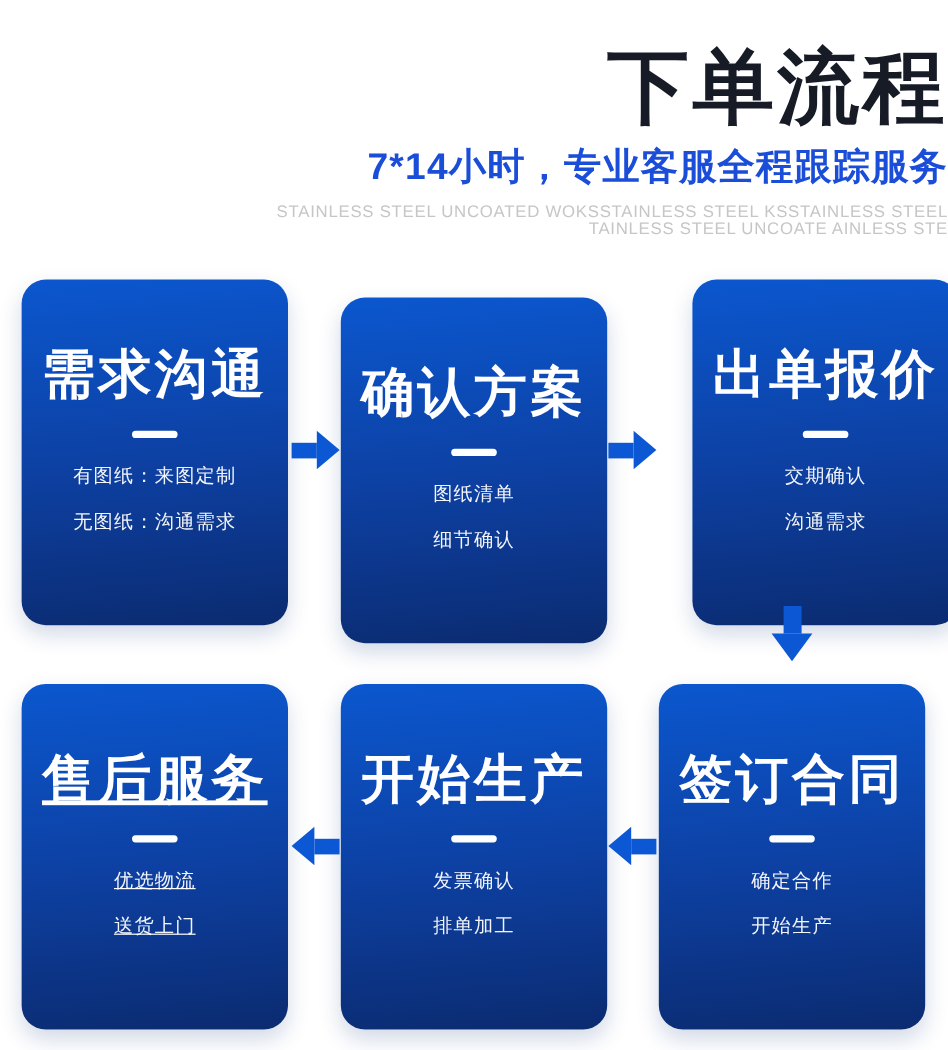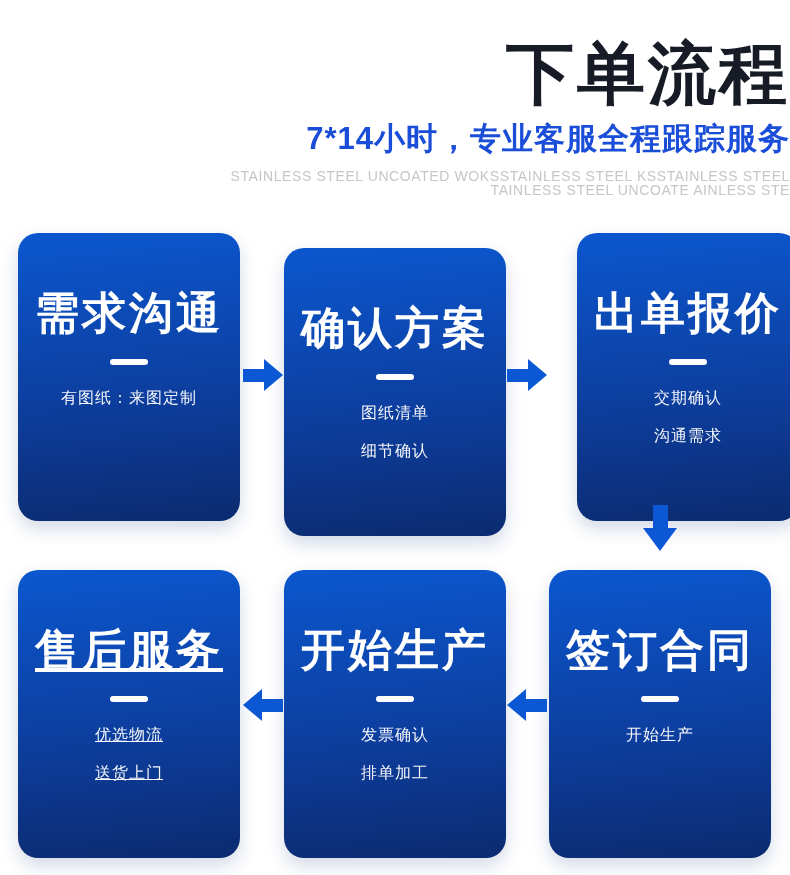--- a/index.html
+++ b/index.html
@@ -105,20 +105,21 @@
     <div class="watermark">
       <div>STAINLESS STEEL UNCOATED WOKSSTAINLESS STEEL KSSTAINLESS STEEL</div>
       <div>TAINLESS STEEL UNCOATE AINLESS STE</div>
     </div>
   </div>
 
   <div class="card pos-1">
     <div class="card-title">需求沟通</div>
     <div class="dash"></div>
     <div class="card-line">有图纸：来图定制</div>
+    <div class="card-line">无图纸：沟通需求</div>
   </div>
 
   <div class="card pos-2">
     <div class="card-title">确认方案</div>
     <div class="dash"></div>
     <div class="card-line">图纸清单</div>
     <div class="card-line">细节确认</div>
   </div>
 
   <div class="card pos-3">
@@ -138,20 +139,21 @@
   <div class="card pos-5">
     <div class="card-title">开始生产</div>
     <div class="dash"></div>
     <div class="card-line">发票确认</div>
     <div class="card-line">排单加工</div>
   </div>
 
   <div class="card pos-6">
     <div class="card-title">签订合同</div>
     <div class="dash"></div>
+    <div class="card-line">确定合作</div>
     <div class="card-line">开始生产</div>
   </div>
 
   <div class="h-arrow right a1">
     <div class="tail"></div>
     <div class="head"></div>
   </div>
   <div class="h-arrow right a2">
     <div class="tail"></div>
     <div class="head"></div>

